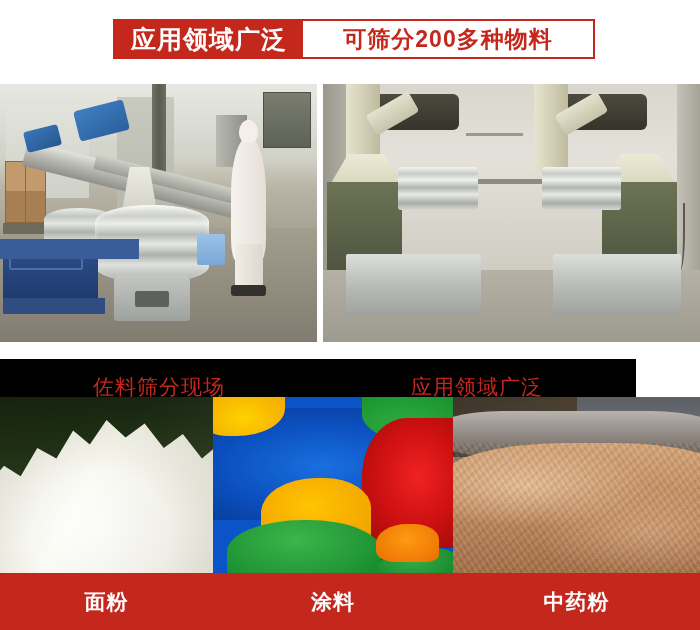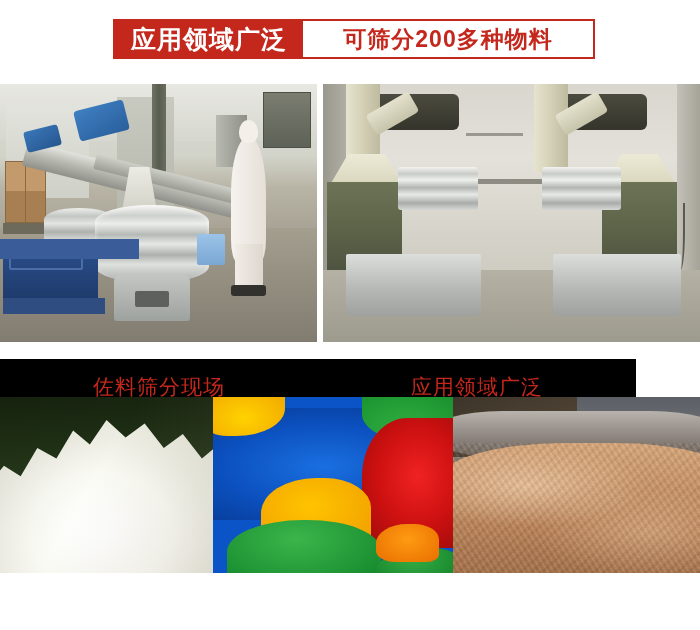--- a/index.html
+++ b/index.html
@@ -537,14 +537,19 @@
 
     <div class="bphoto bp3">
       <div class="bp3-bg"></div>
       <div class="bp3-dark"></div>
       <div class="bp3-rim"></div>
       <div class="bp3-powder"></div>
       <div class="bp3-tex"></div>
     </div>
   </div>
 
+  <div class="bottom-bar">
+    <div class="bar-cell c1">面粉</div>
+    <div class="bar-cell c2">涂料</div>
+    <div class="bar-cell c3">中药粉</div>
+  </div>
 
 </div>
 
 </body></html>

